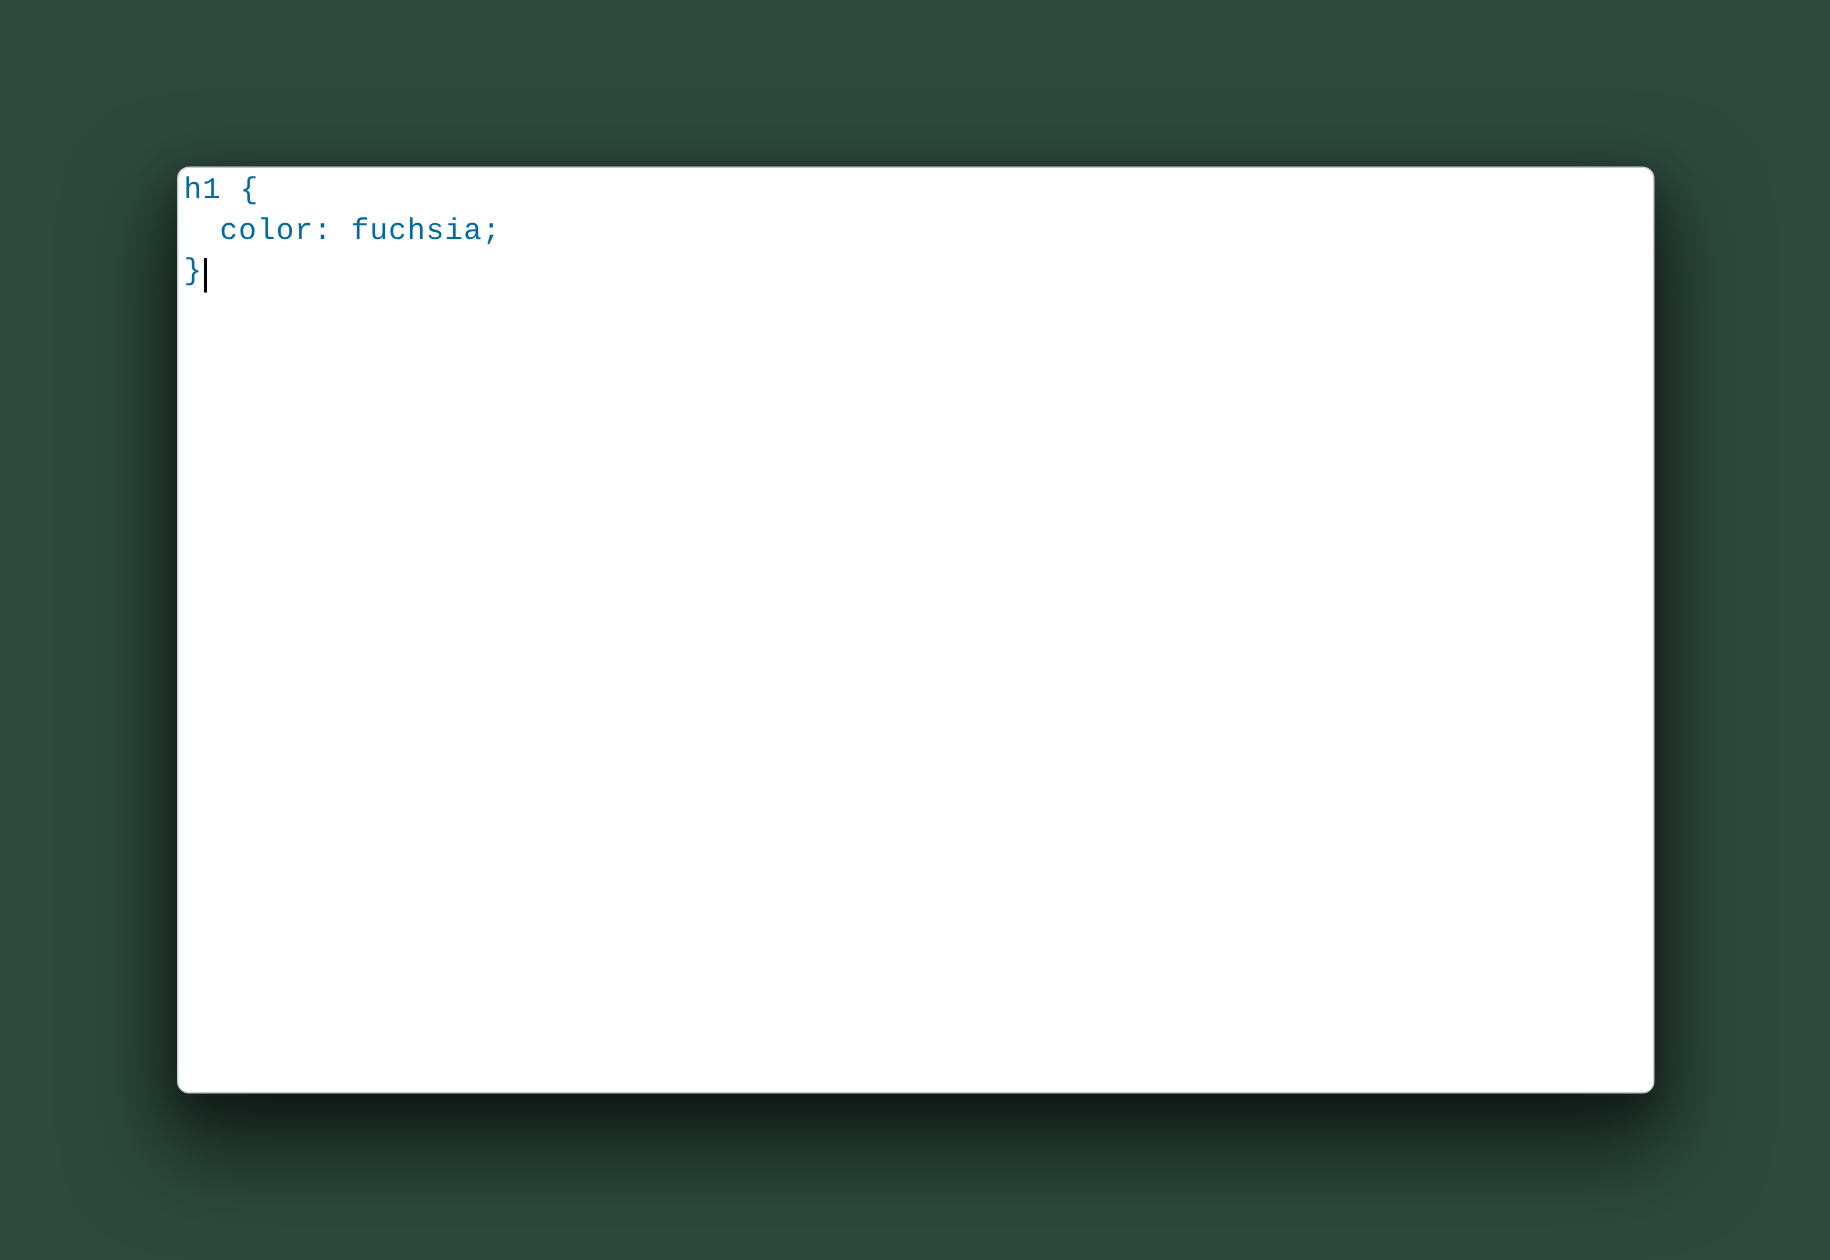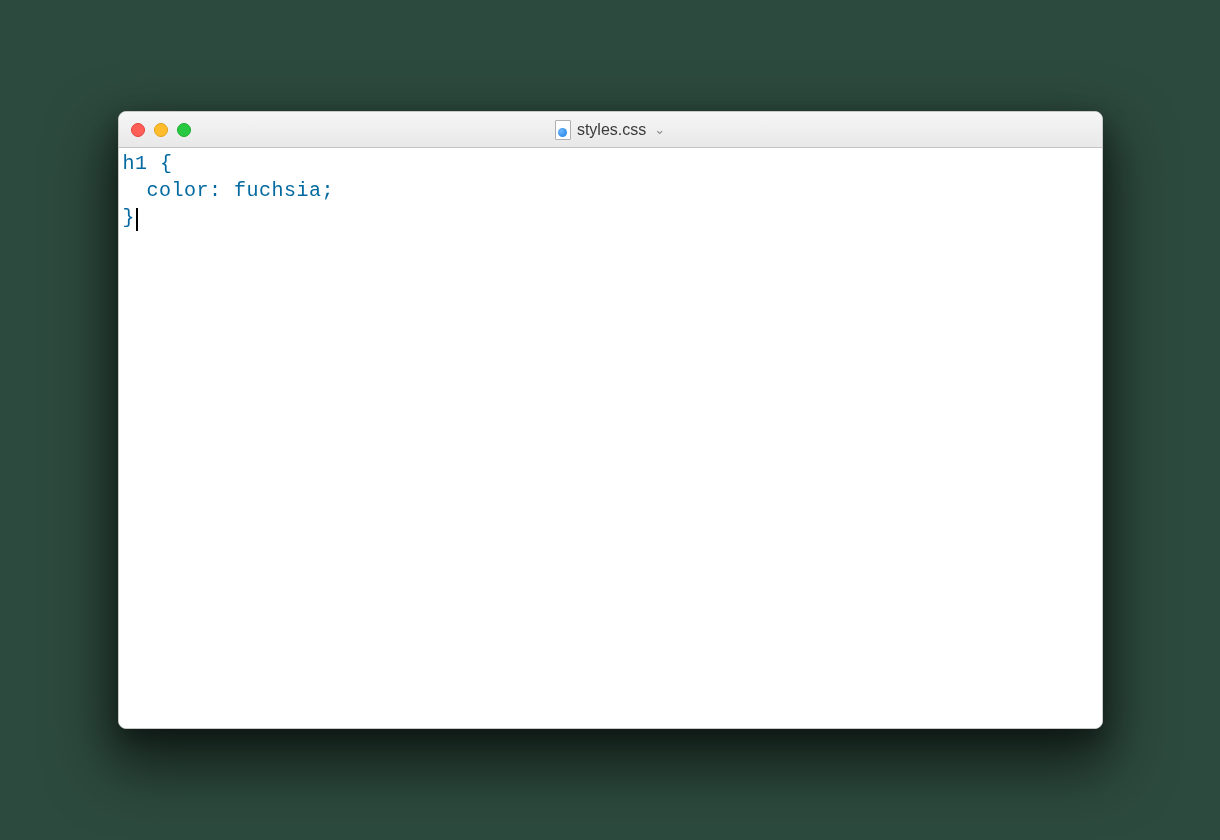--- a/index.html
+++ b/index.html
@@ -118,28 +118,16 @@
       vertical-align: text-bottom;
       position: relative;
       top: 2px;
       margin-left: 1px;
     }
   </style>
 </head>
 <body>
 
 <div class="window">
-  <div class="titlebar">
-    <div class="traffic-lights">
-      <div class="light red"></div>
-      <div class="light yellow"></div>
-      <div class="light green"></div>
-    </div>
-    <div class="title-center">
-      <span class="file-icon"></span>
-      <span class="title-text">styles.css</span>
-      <span class="dropdown-chevron">⌄</span>
-    </div>
-  </div>
   <div class="editor"><span>h1 {</span>
 <span class="indent"></span><span>color: fuchsia;</span>
 <span>}</span><span class="cursor"></span></div>
 </div>
 
 </body></html>

